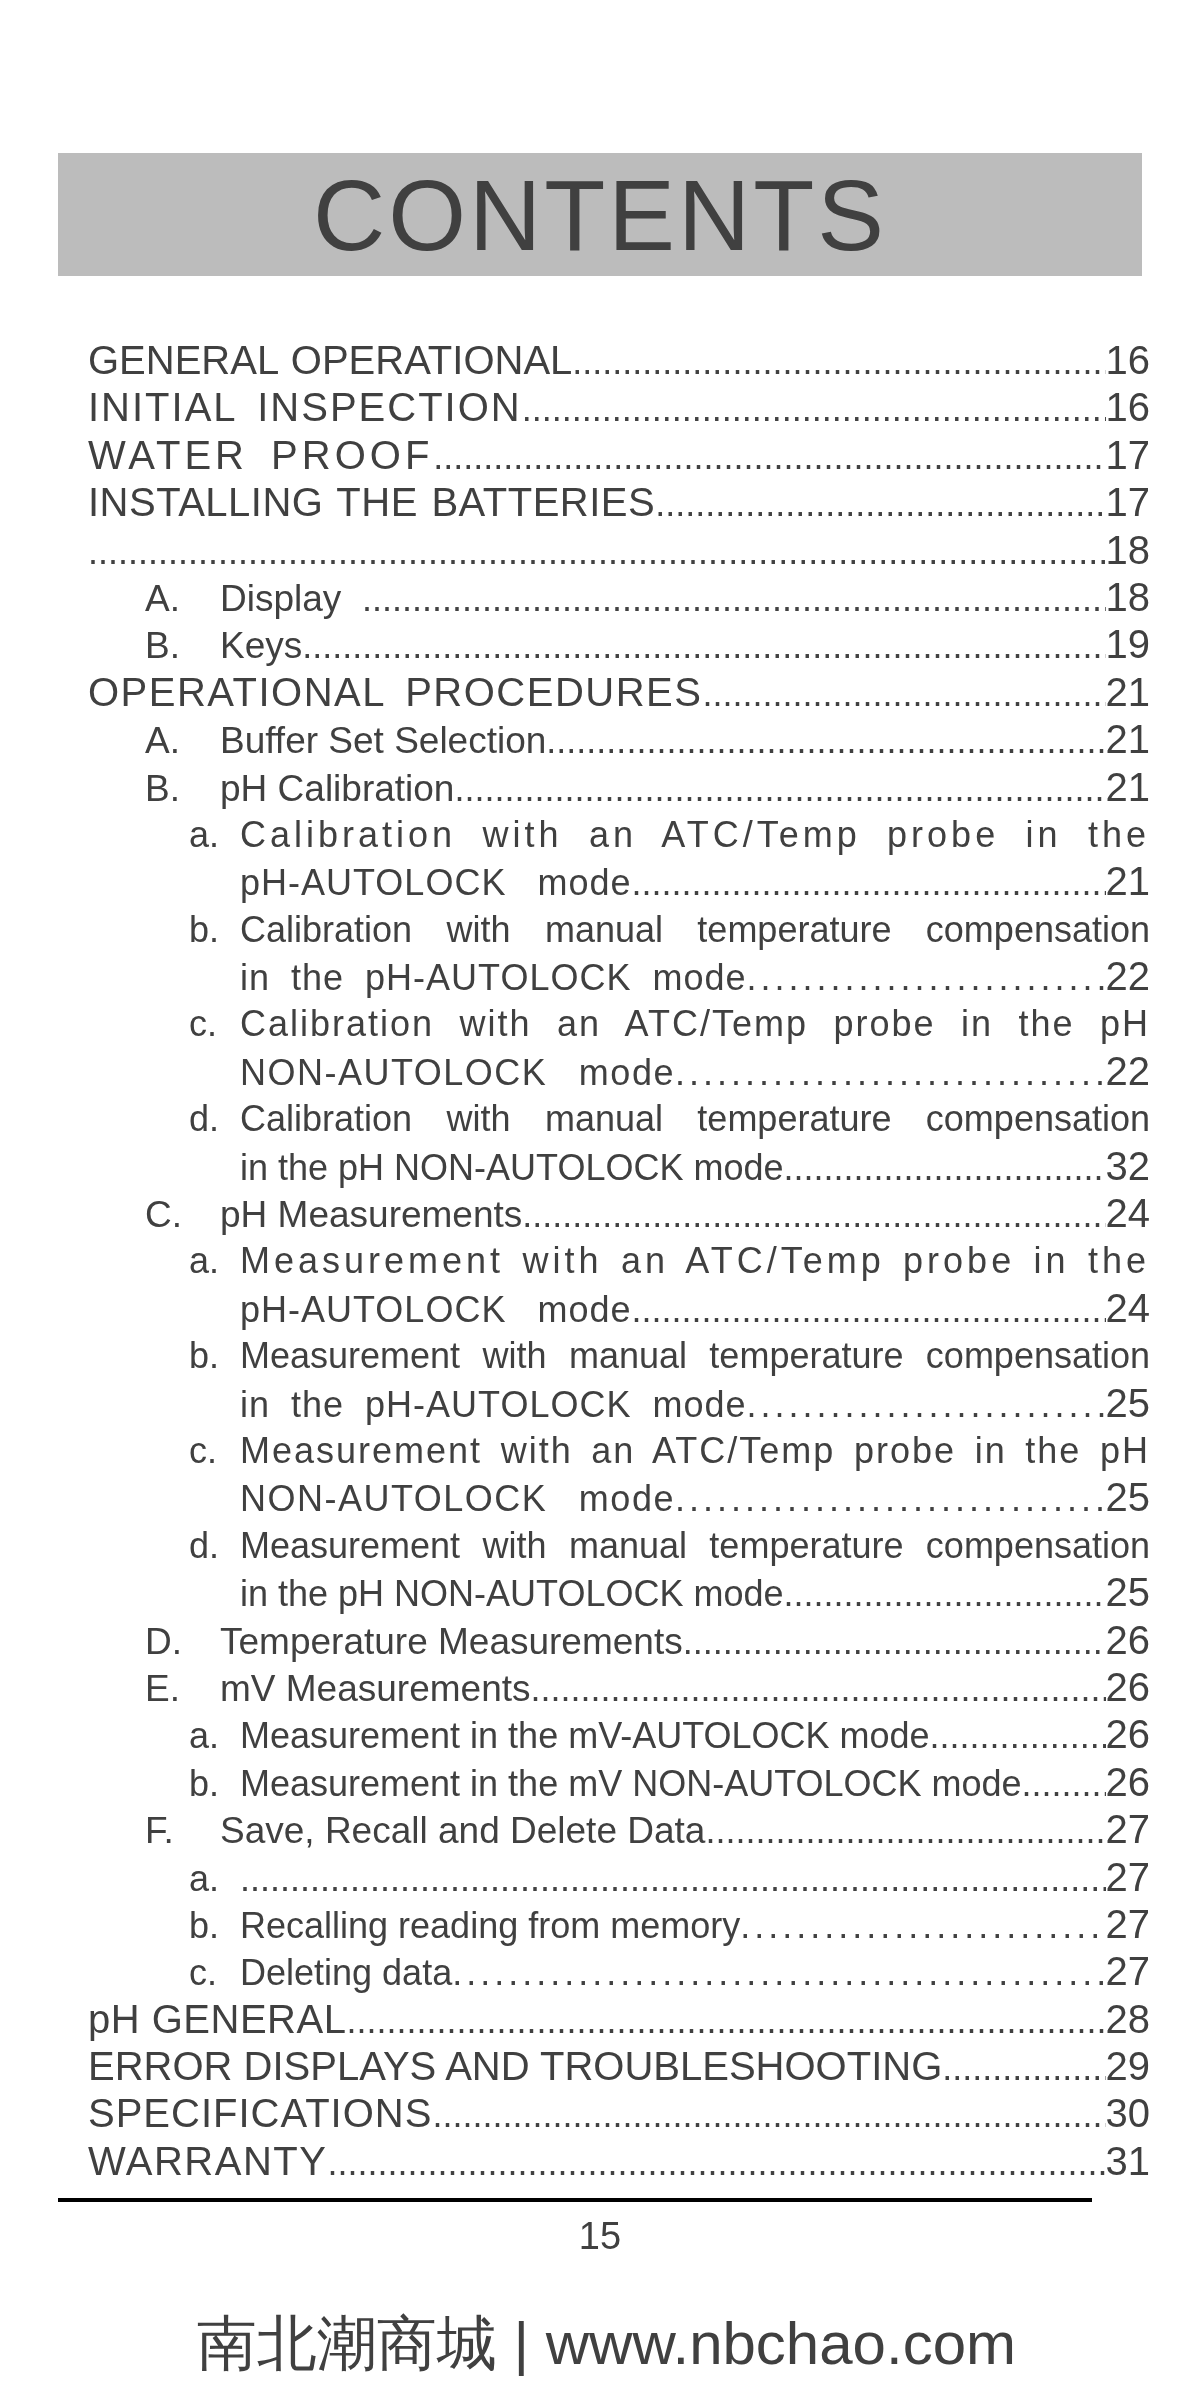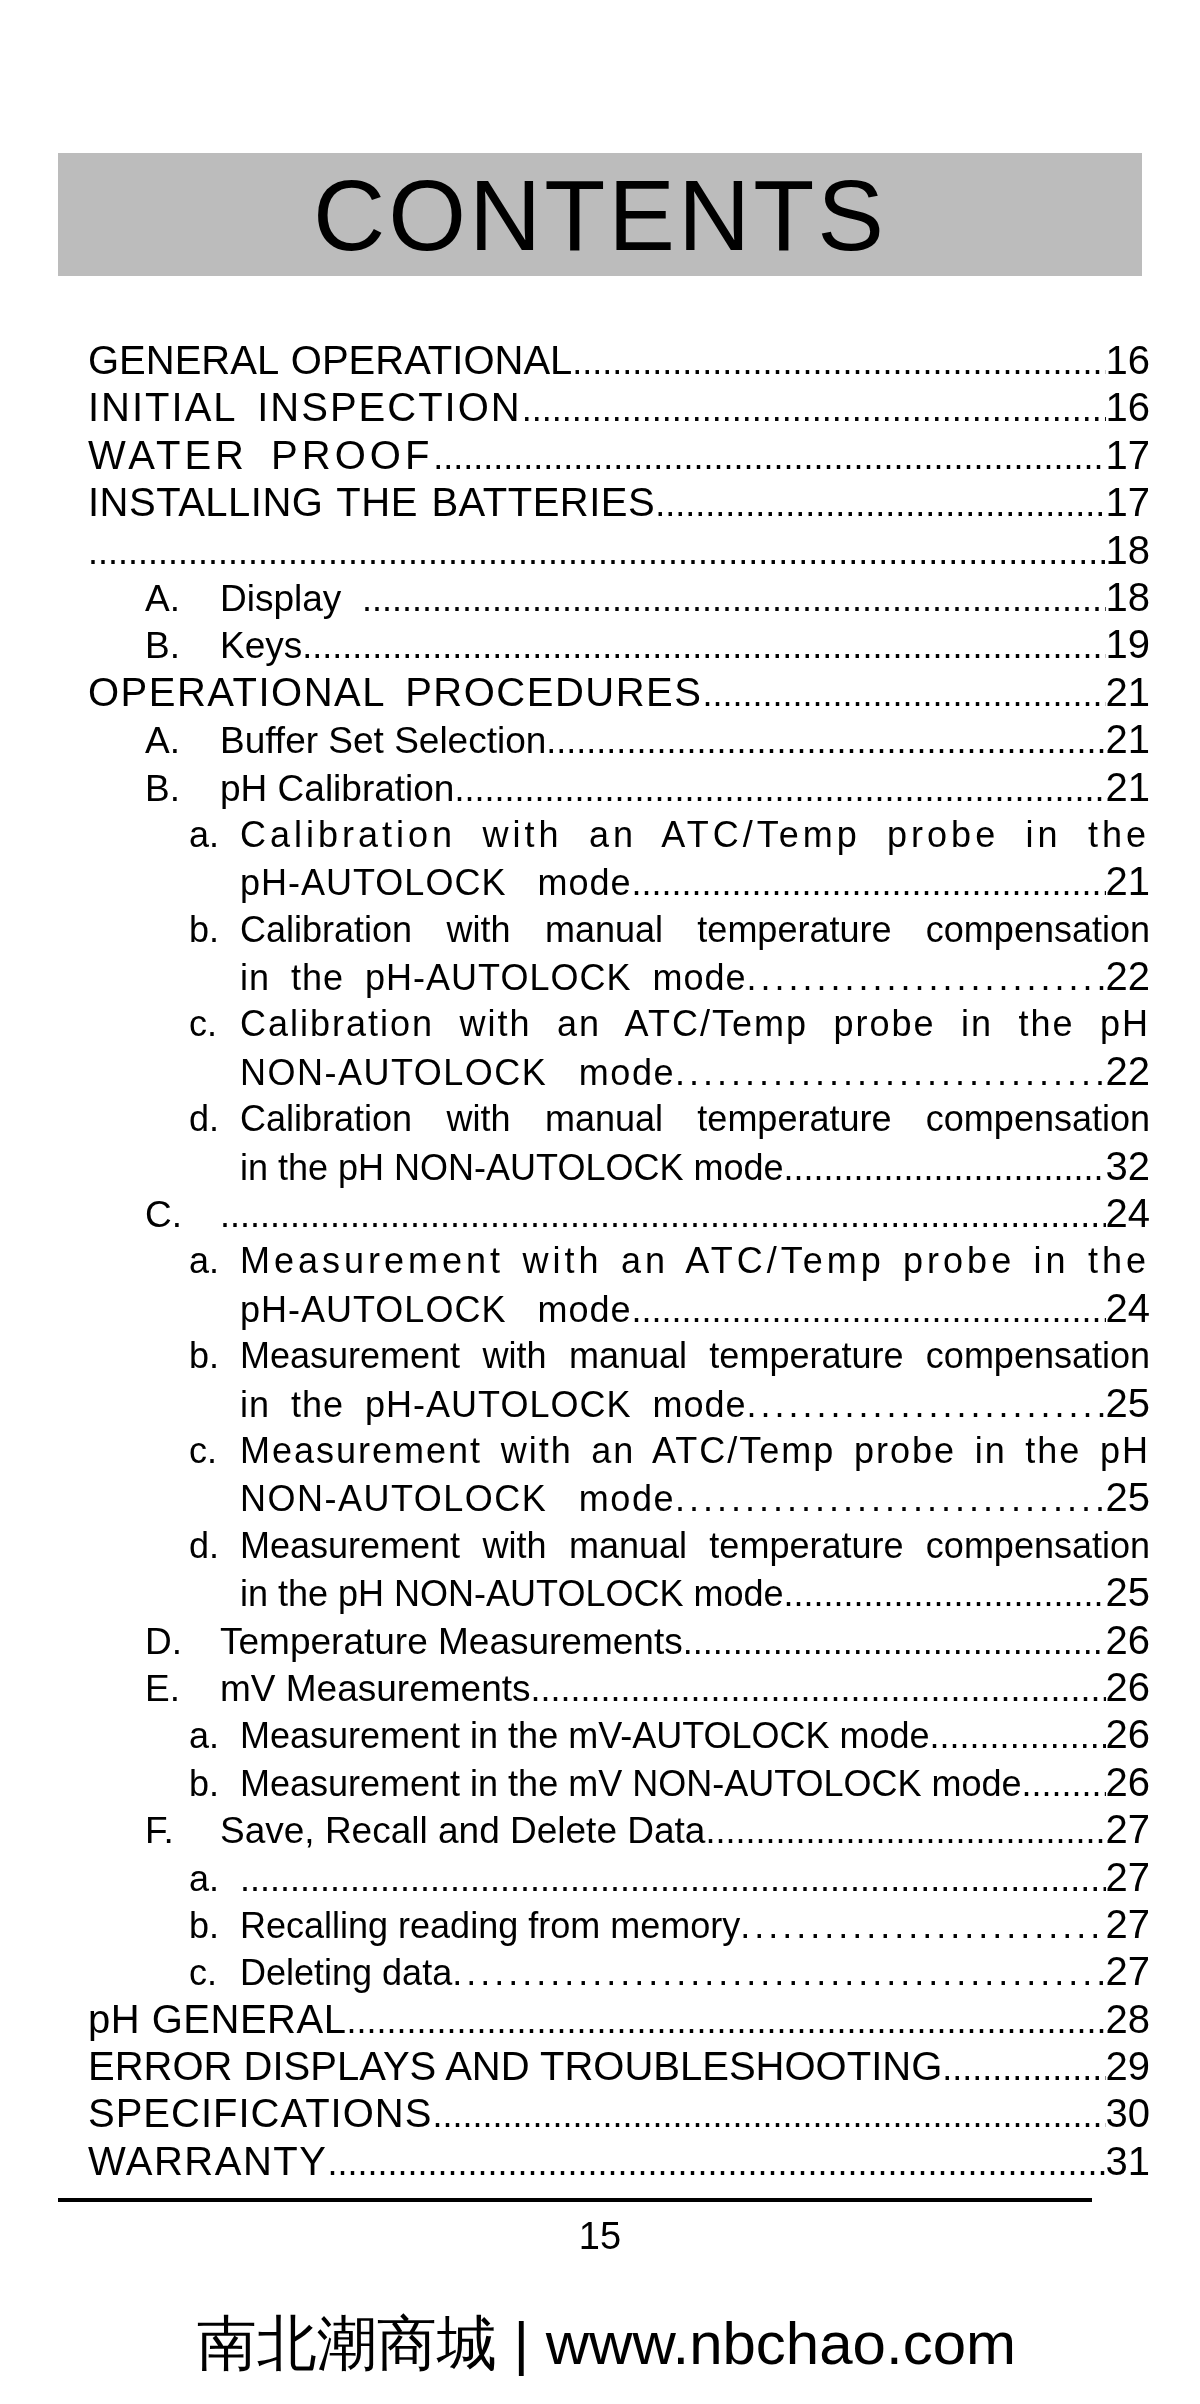--- a/index.html
+++ b/index.html
@@ -1,18 +1,18 @@
 <!DOCTYPE html>
 <html><head>
 <meta charset="utf-8">
 <style>
   html,body { margin:0; padding:0; background:#fff; }
   .page {
     position:relative; width:1200px; height:2404px; background:#ffffff;
-    font-family:"Liberation Sans","DejaVu Sans",sans-serif; color:#000000;
+    font-family:"Liberation Sans","DejaVu Sans",sans-serif; color:#404040;
     overflow:hidden;
   }
   .header-bar {
     position:absolute; left:58px; top:153px; width:1084px; height:123px;
     background:#bcbcbc; display:flex; align-items:center; justify-content:center;
   }
   .header-title { font-size:100px; line-height:1; letter-spacing:3px; white-space:nowrap; }
   .toc { position:absolute; left:88px; top:337px; width:1062px; }
   .row {
     display:flex; align-items:baseline; height:47.4px; line-height:47.4px;
@@ -138,20 +138,21 @@
         <span class="marker">d.</span>
         <span class="label">Calibration with manual temperature compensation</span>
       </div>
       <div class="row cont">
         <span class="label">in the pH NON-AUTOLOCK mode</span>
         <span class="dots">......................................................................................................................................................</span>
         <span class="page-ref">32</span>
       </div>
       <div class="row alpha">
         <span class="marker">C.</span>
+        <span class="label">pH Measurements</span>
         <span class="dots">......................................................................................................................................................</span>
         <span class="page-ref">24</span>
       </div>
       <div class="row sub justify">
         <span class="marker">a.</span>
         <span class="label" style="letter-spacing: 4px;">Measurement with an ATC/Temp probe in the</span>
       </div>
       <div class="row cont">
         <span class="label" style="letter-spacing: 1px; word-spacing: 20px;">pH-AUTOLOCK mode</span>
         <span class="dots">......................................................................................................................................................</span>

